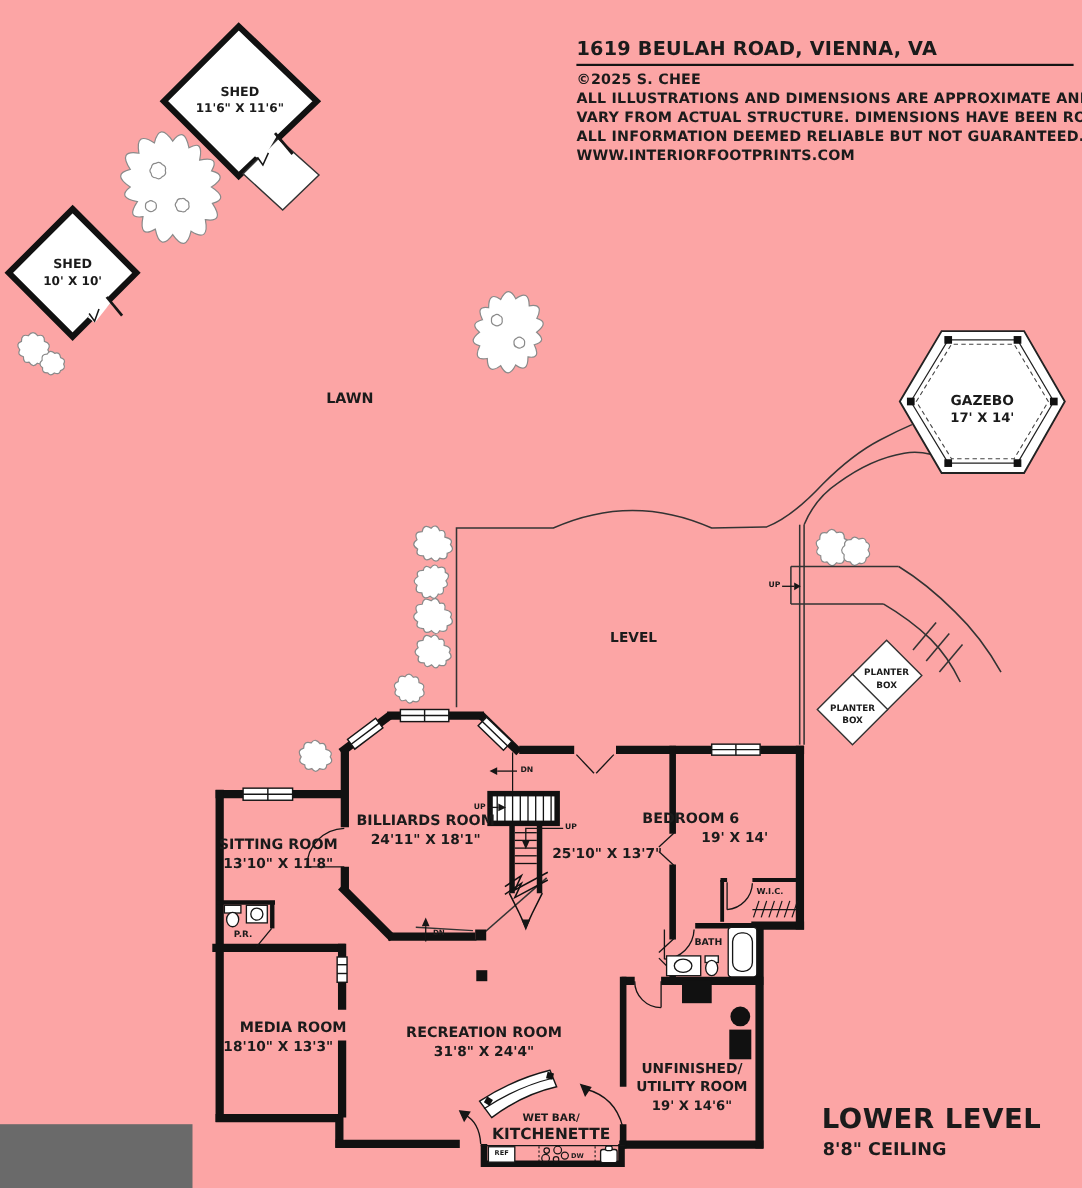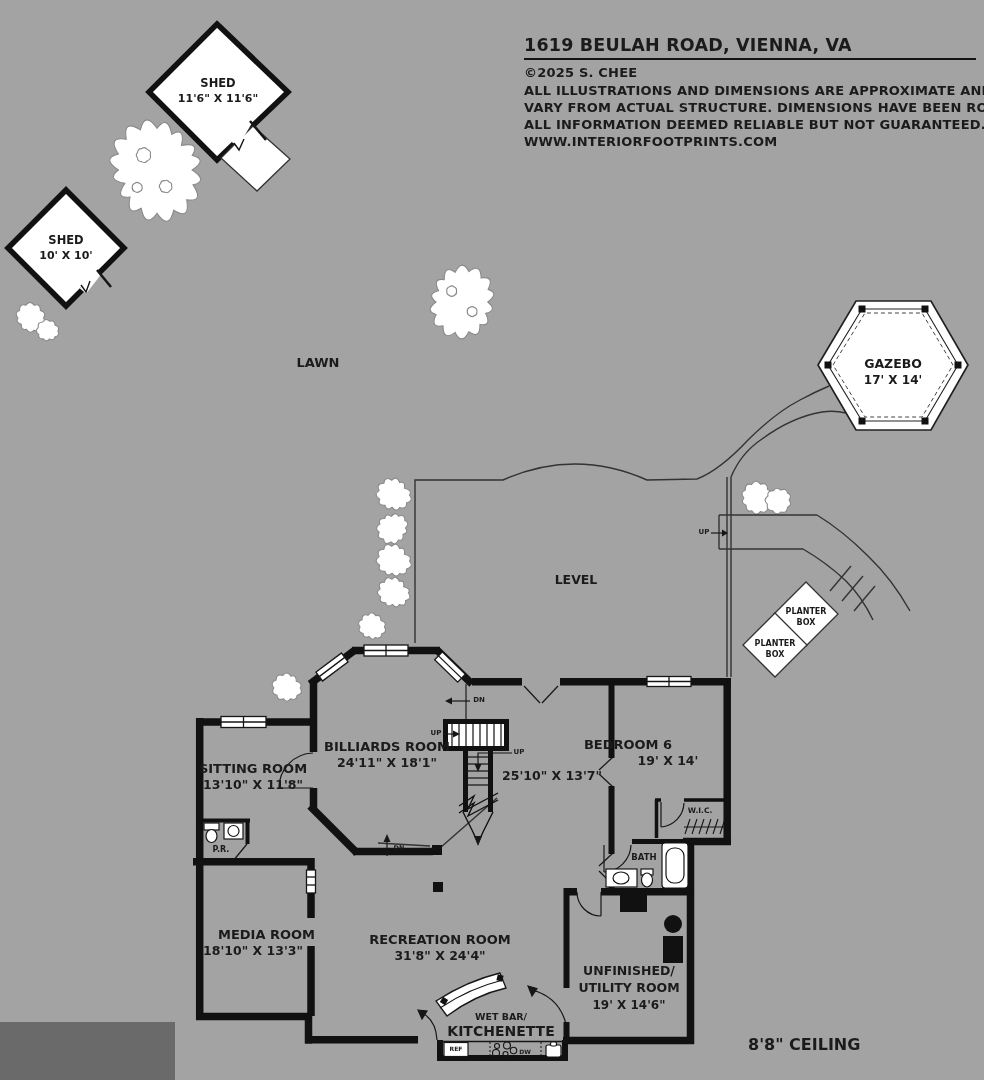--- a/index.html
+++ b/index.html
@@ -1,16 +1,16 @@
 <!DOCTYPE html>
 <html><head>
 <meta charset="utf-8">
 <style>
   html,body{margin:0;padding:0;background:#fff;}
-  .canvas{position:relative;width:984px;height:1080px;background:#a3a3a3;overflow:hidden;
+  .canvas{position:relative;width:984px;height:1080px;background:#fca5a5;overflow:hidden;
           font-family:"DejaVu Sans",sans-serif;color:#161616;}
   svg{position:absolute;left:0;top:0;}
   .lbl{position:absolute;transform:translateX(-50%);white-space:nowrap;font-weight:bold;
        color:#1b1b1b;line-height:1;}
   .lbl-left{position:absolute;white-space:nowrap;font-weight:bold;color:#1b1b1b;line-height:1;}
   .hdr{letter-spacing:.2px;}
   .title-underline{position:absolute;left:524px;top:58px;width:452px;border-top:2px solid #141414;}
   .logo-box{position:absolute;left:0;top:1022px;width:175px;height:58px;background:#6a6a6a;}
 </style>
 </head>
@@ -367,20 +367,21 @@
 <div class="lbl" style="left:700px;top:807px;font-size:7.5px;">W.I.C.</div>
 <div class="lbl" style="left:644px;top:853px;font-size:8.5px;">BATH</div>
 <div class="lbl" style="left:456px;top:1046px;font-size:6px;">REF</div>
 <div class="lbl" style="left:525px;top:1049px;font-size:6px;">DW</div>
 
 <div class="lbl" style="left:436px;top:730px;font-size:7px;">UP</div>
 <div class="lbl" style="left:519px;top:749px;font-size:7px;">UP</div>
 <div class="lbl" style="left:479px;top:697px;font-size:7px;">DN</div>
 <div class="lbl" style="left:399px;top:845px;font-size:6.5px;">DN</div>
 
+<div class="lbl-left" style="left:747px;top:1004px;font-size:25px;letter-spacing:.5px;">LOWER LEVEL</div>
 <div class="lbl-left" style="left:748px;top:1037px;font-size:16px;">8'8" CEILING</div>
 
 <div class="logo-box">
   
   
   
   
 </div>
 
 </div>

